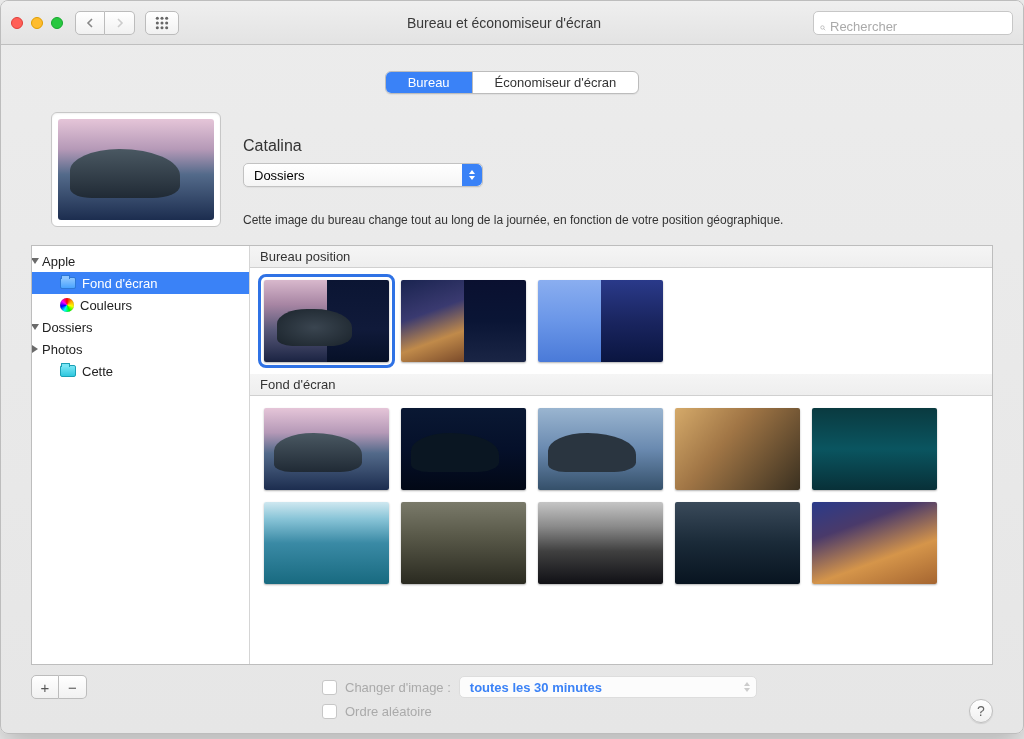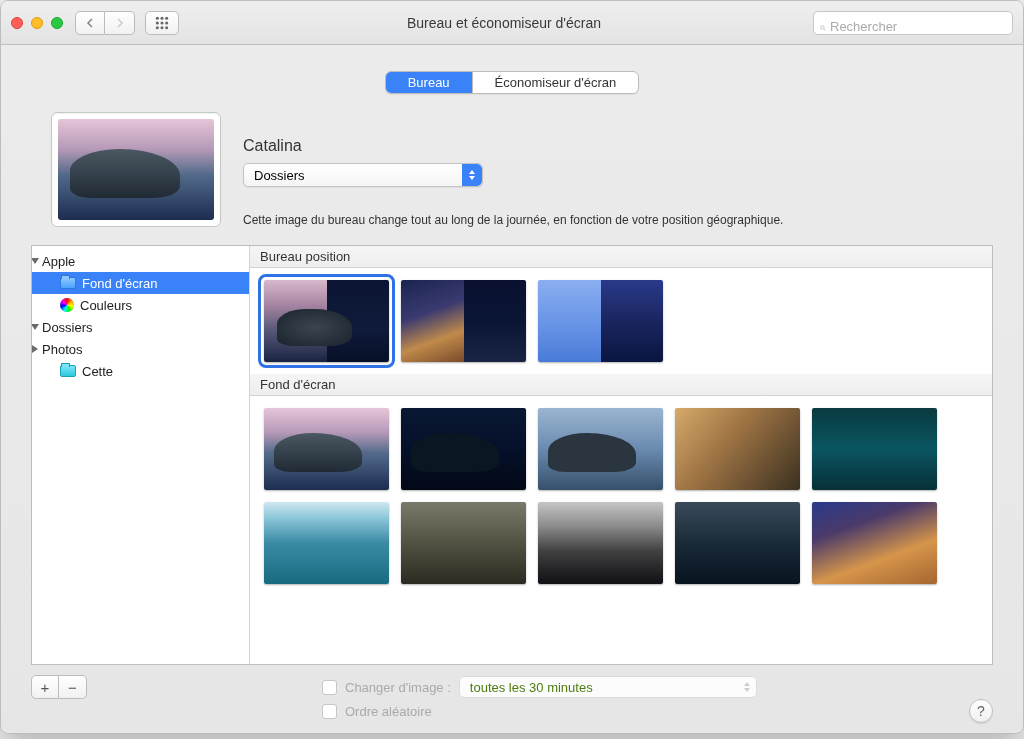--- a/index.html
+++ b/index.html
@@ -167,22 +167,22 @@
     background:linear-gradient(#fff,#f1f1f1); border:1px solid #bcbcbc;
     display:flex; align-items:center; justify-content:center; font-size:15px; color:#555;
   }
   .sqbtn:first-child{ border-radius:5px 0 0 5px;}
   .sqbtn:last-child { border-radius:0 5px 5px 0; border-left:none;}
   .opts { margin-left: 215px; }
   .optline { display:flex; align-items:center; height:24px; gap:8px; color:#aaa;}
   .checkbox { width:15px; height:15px; background:#fff; border:1px solid #c7c7c7; border-radius:3px;}
   .ghost-select {
     width: 298px; height:22px; border:1px solid #ddd; border-radius:5px;
-    display:flex; align-items:center; padding-left:10px; color:#4d7c0f;
-    position:relative; background:#fcfcfc;
+    display:flex; align-items:center; padding-left:10px; color:#3b82f6;
+    position:relative; background:#fcfcfc;font-weight:bold;
   }
   .ghost-select .upd {
     position:absolute; right:6px; display:flex; flex-direction:column; gap:2px;
   }
   .ghost-select .upd span {
     width:0;height:0;border-left:3px solid transparent;border-right:3px solid transparent;
   }
   .ghost-select .upd span:first-child{border-bottom:4px solid #ccc;}
   .ghost-select .upd span:last-child{border-top:4px solid #ccc;}
 

